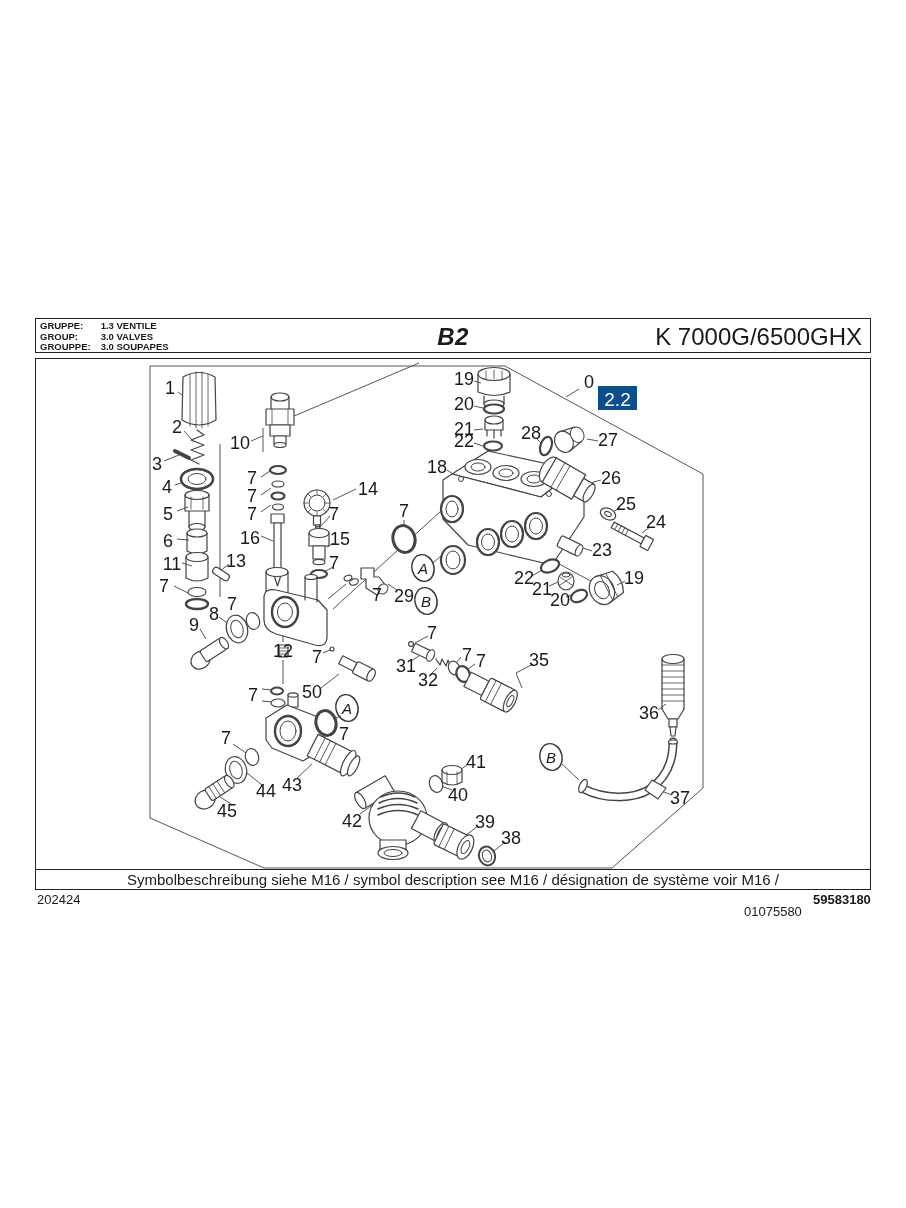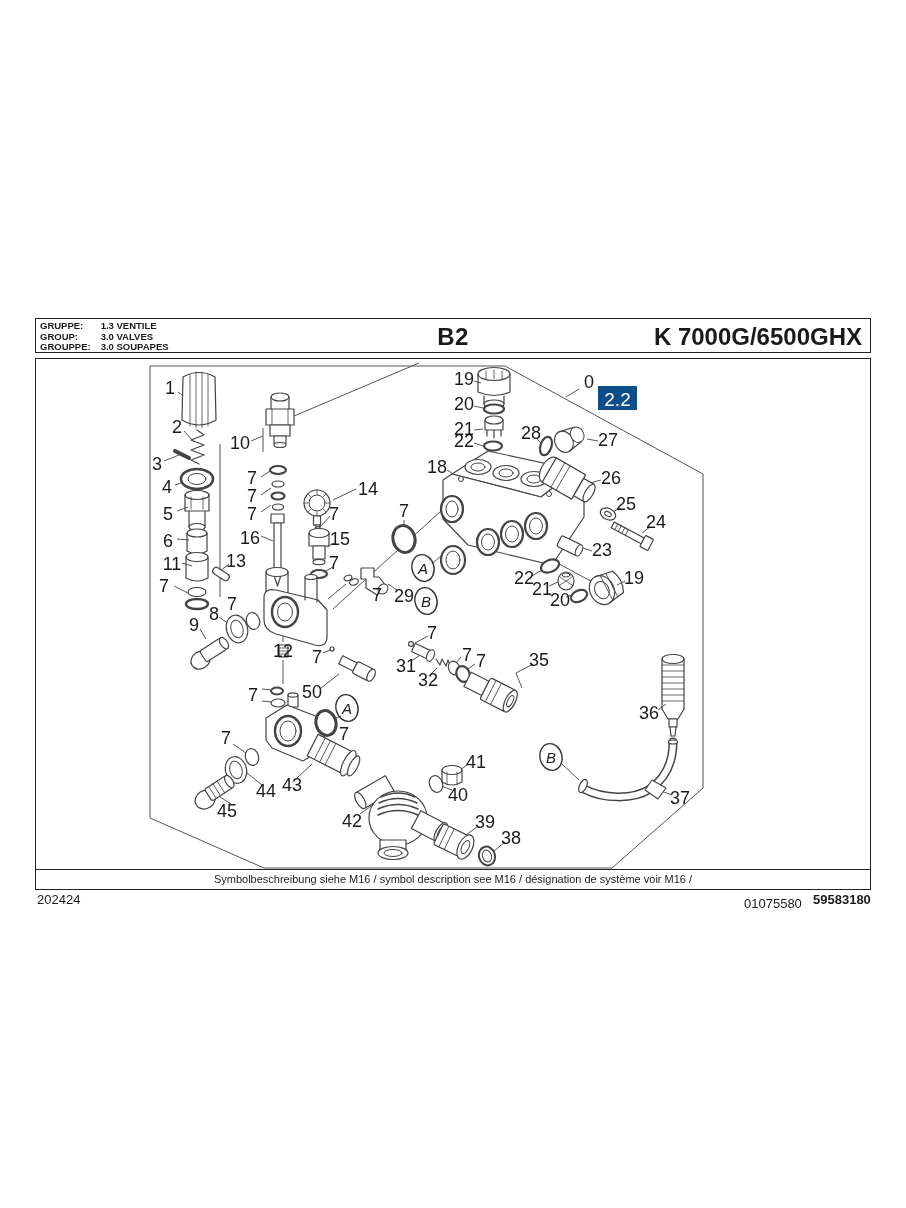--- a/index.html
+++ b/index.html
@@ -11,37 +11,37 @@
   .header-box{
     position:absolute;left:35px;top:318px;width:834px;height:33px;
     border:1.5px solid #222;background:#fff;
   }
   .header-rows{position:absolute;left:4px;top:2px;font-size:9.5px;font-weight:bold;line-height:10.5px;}
   .header-row{white-space:nowrap;}
   .header-row .hlabel{display:inline-block;width:58px;}
   .header-row .hvalue{display:inline-block;}
   .page-code{
     position:absolute;left:0;right:0;top:4px;text-align:center;
-    font-size:24px;font-weight:bold;letter-spacing:0.5px;
+    font-size:24px;font-weight:bold;letter-spacing:0.5px;font-style:italic;
   }
   .model{
-    position:absolute;right:8px;top:4px;font-size:24px;font-weight:bold;white-space:nowrap;margin-left:42px;
+    position:absolute;right:8px;top:4px;font-size:24px;font-weight:normal;white-space:nowrap;margin-left:42px;
   }
   .diagram-box{
     position:absolute;left:35px;top:358px;width:834px;height:530px;
     border:1.5px solid #222;background:#fff;
   }
   .symbol-strip{
     position:absolute;left:0;right:0;bottom:0;height:19px;
     border-top:1.2px solid #222;
-    font-size:11px;line-height:19px;text-align:center;white-space:nowrap;
+    font-size:15px;line-height:19px;text-align:center;white-space:nowrap;
   }
   .bottom-row{position:absolute;left:0;top:892px;width:906px;height:16px;font-size:13px;}
   .doc-number{position:absolute;left:37px;top:0;}
-  .ref-left{position:absolute;left:744px;top:4px;}
+  .ref-left{position:absolute;left:744px;top:12px;}
   .ref-right{position:absolute;left:813px;top:0;font-weight:bold;}
   svg#diagram-svg{position:absolute;left:0;top:0;width:906px;height:1208px;}
   .callout{
     font-family:"Liberation Sans",sans-serif;font-size:18px;fill:var(--txt);
     text-anchor:middle;dominant-baseline:central;
   }
   .marker-circle{fill:none;stroke:#333;stroke-width:1.4px;}
   .marker-letter{
     font-family:"Liberation Sans",sans-serif;font-size:15px;font-style:italic;
     fill:var(--txt);text-anchor:middle;dominant-baseline:central;

